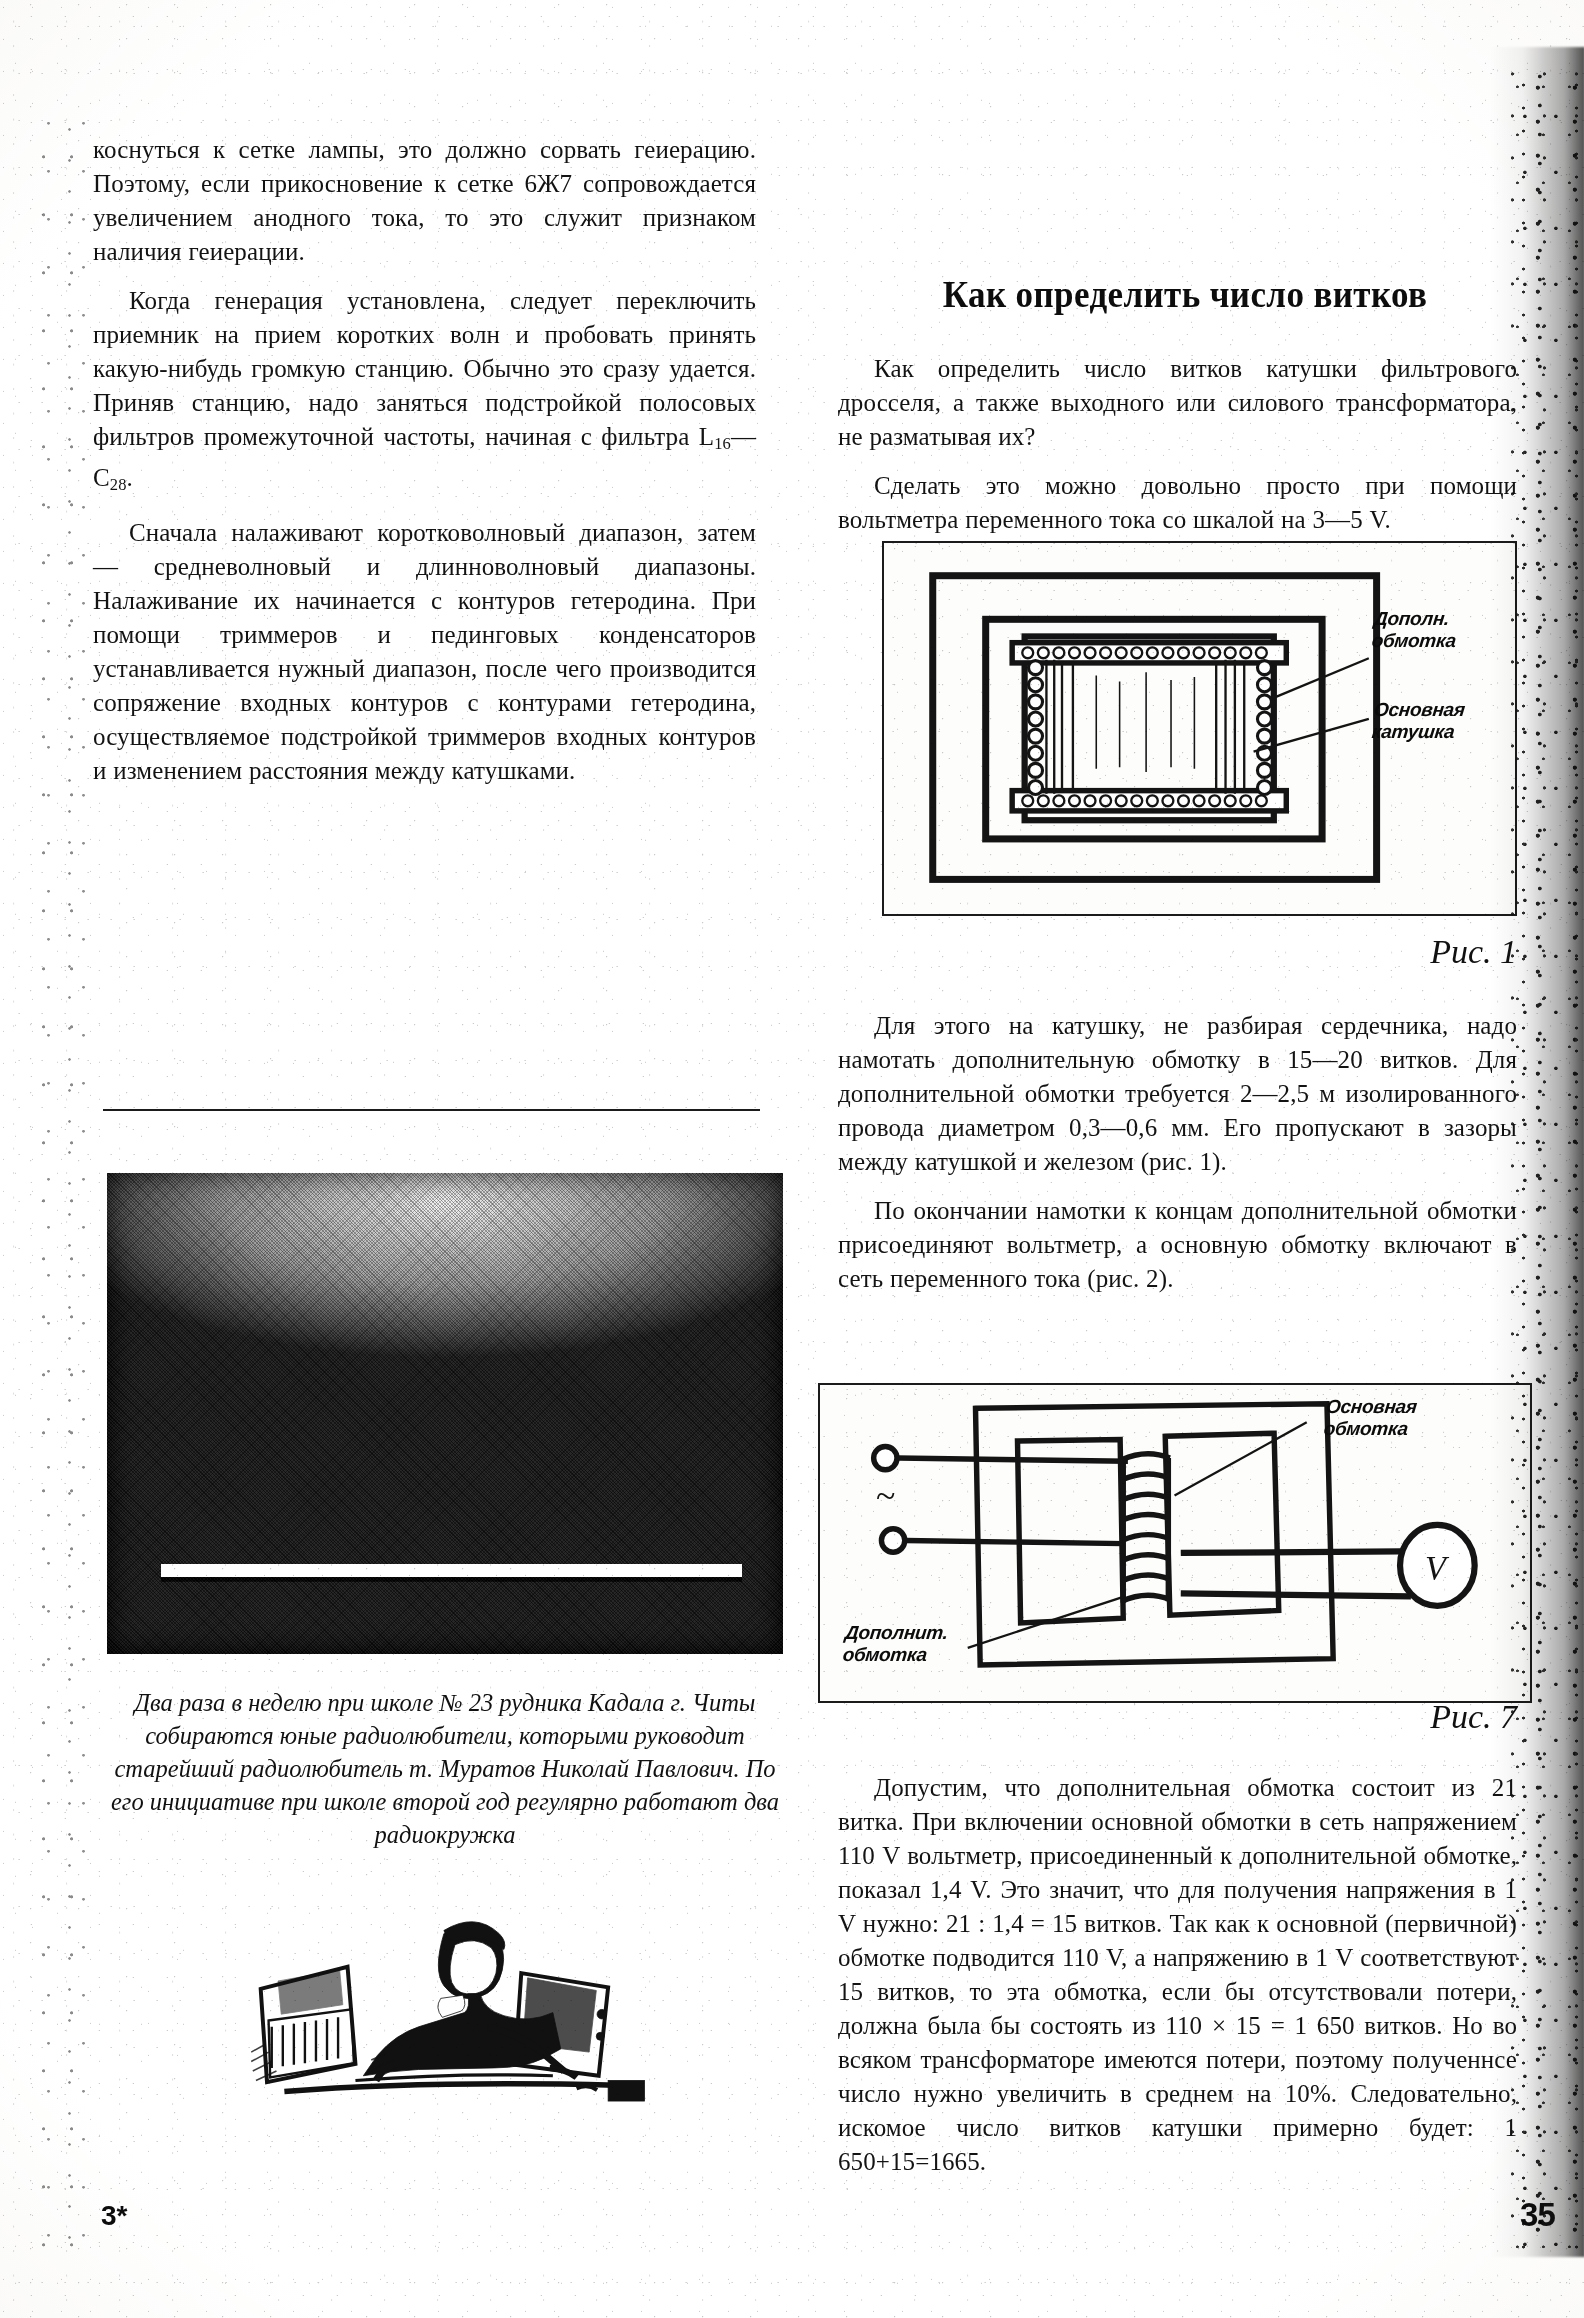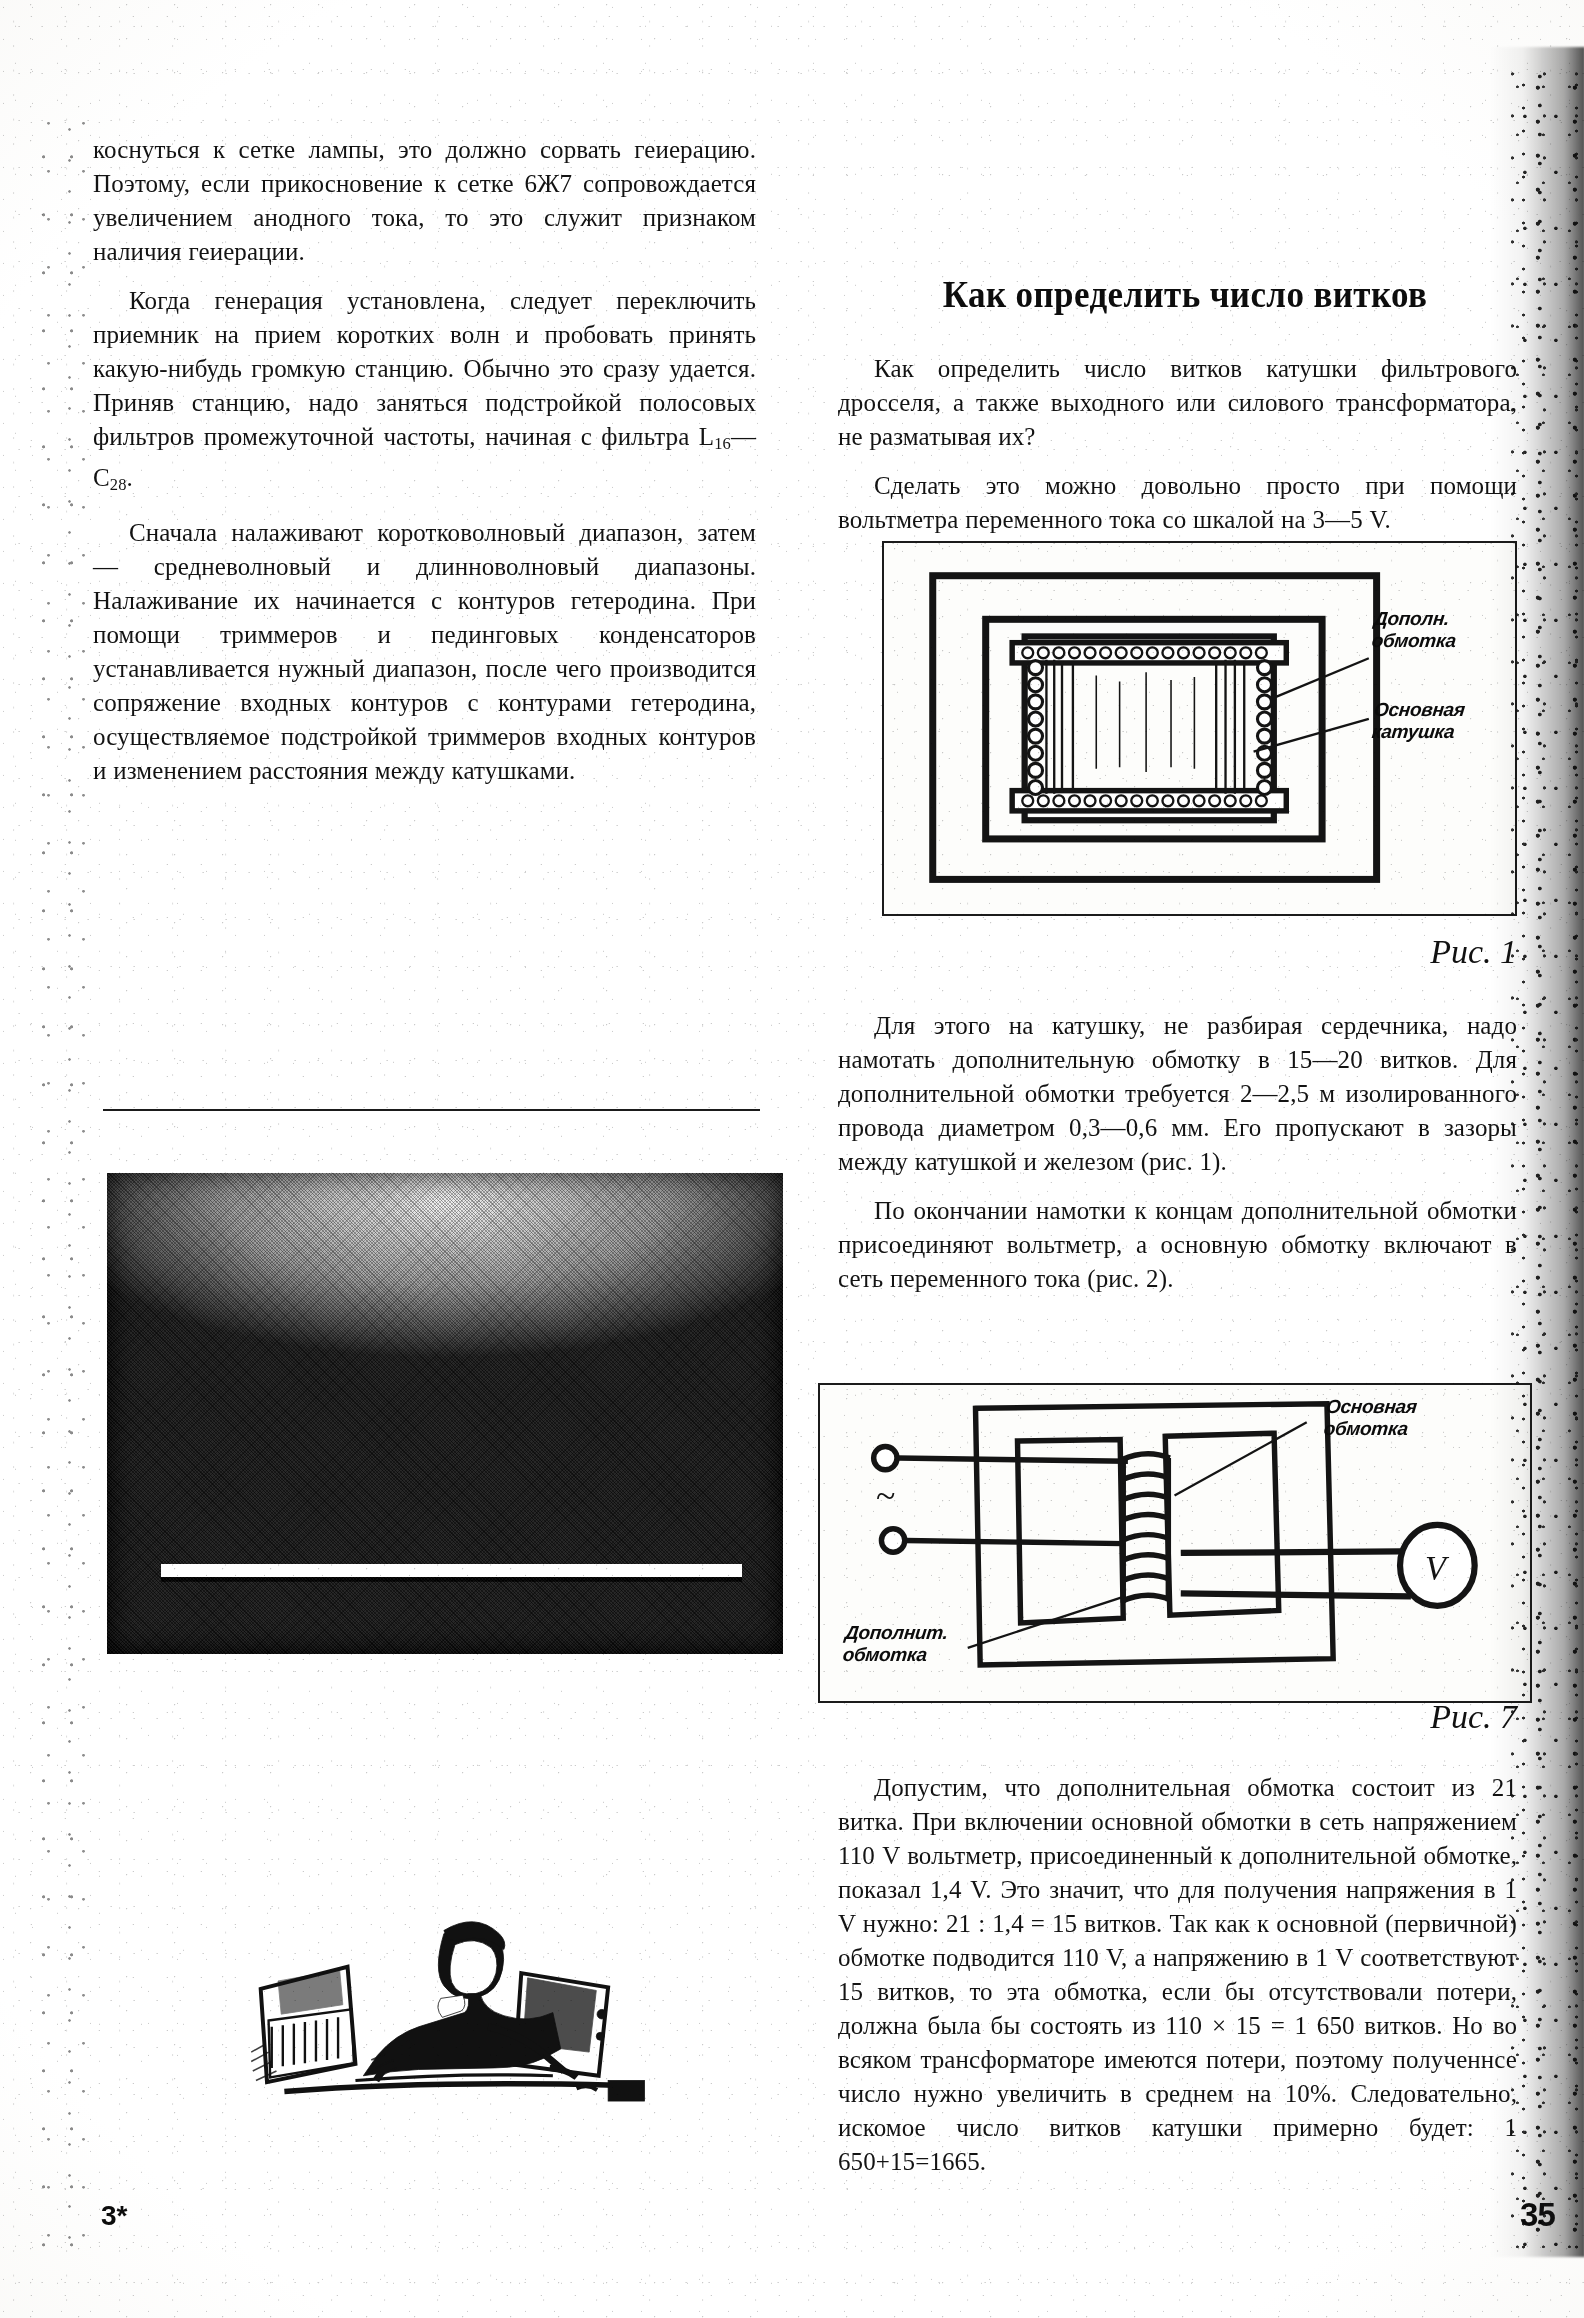--- a/index.html
+++ b/index.html
@@ -174,20 +174,21 @@
     </div>
   </div>
 
   <div id="hr-left"></div>
 
   <div id="photo">
     <div id="photo-dither"></div>
     <div id="photo-shelf"></div>
   </div>
 
+  <div id="photo-cap">Два раза в неделю при школе № 23 рудника Кадала г. Читы собираются юные радиолюбители, которыми руководит старейший радиолюбитель т. Муратов Николай Павлович. По его инициативе при школе второй год регулярно работают два радиокружка</div>
 
   <div id="sketch">
     <svg viewBox="0 0 580 320" width="458" height="253">
       <g fill="#111" stroke="#111">
 
         <path d="M30 120 L140 92 L150 215 L38 238 Z" fill="none" stroke-width="5"></path>
         <path d="M52 110 L130 96 L134 140 L56 152 Z" fill="#111" opacity=".55"></path>
         <path d="M40 160 L145 146 L148 214 L42 232 Z" fill="none" stroke-width="3"></path>
         <path d="M44 168 l0 52 M58 166 l0 52 M72 164 l0 52 M86 162 l0 52 M100 160 l0 52 M114 158 l0 52 M128 156 l0 52" stroke-width="3" fill="none"></path>
 

